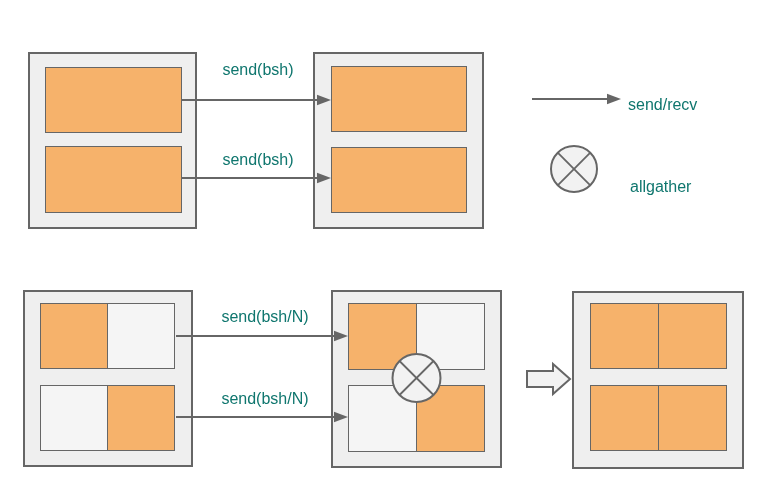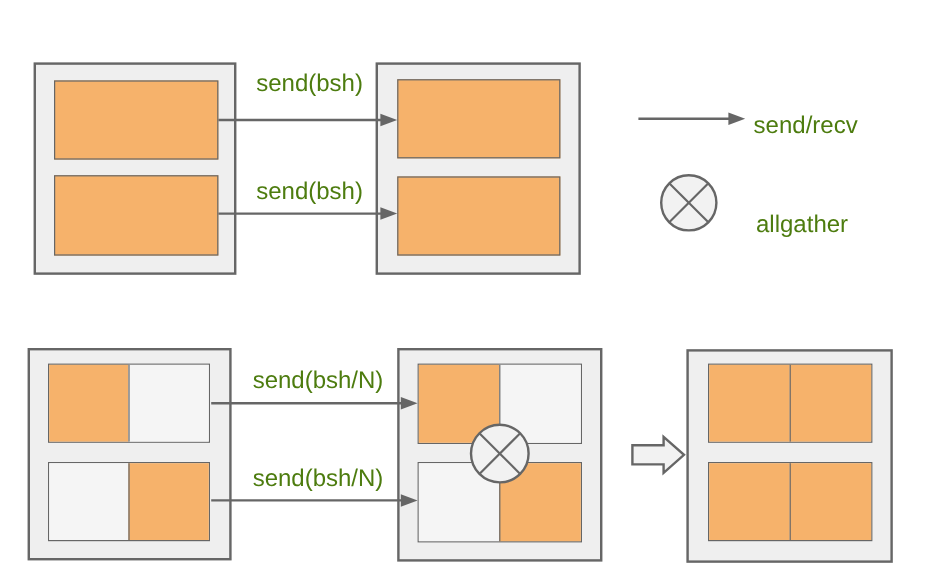--- a/index.html
+++ b/index.html
@@ -28,23 +28,23 @@
     border: 1.5px solid #666666;
     box-sizing: border-box;
     display: flex;
   }
   .cell { flex: 1 1 0; }
   .cell + .cell { border-left: 1.5px solid #666666; }
   .cell.filled { background: #F6B26B; }
   .cell.empty  { background: #F5F5F5; }
   .label {
     position: absolute;
-    font-size: 20px;
+    font-size: 16px;
     line-height: 20px;
-    color: #4d7c0f;
+    color: #0f766e;
     white-space: nowrap;
   }
   .label.centered { text-align: center; }
   .overlay {
     position: absolute;
     left: 0; top: 0;
     width: 772px; height: 485px;
     pointer-events: none;
   }
 </style>

